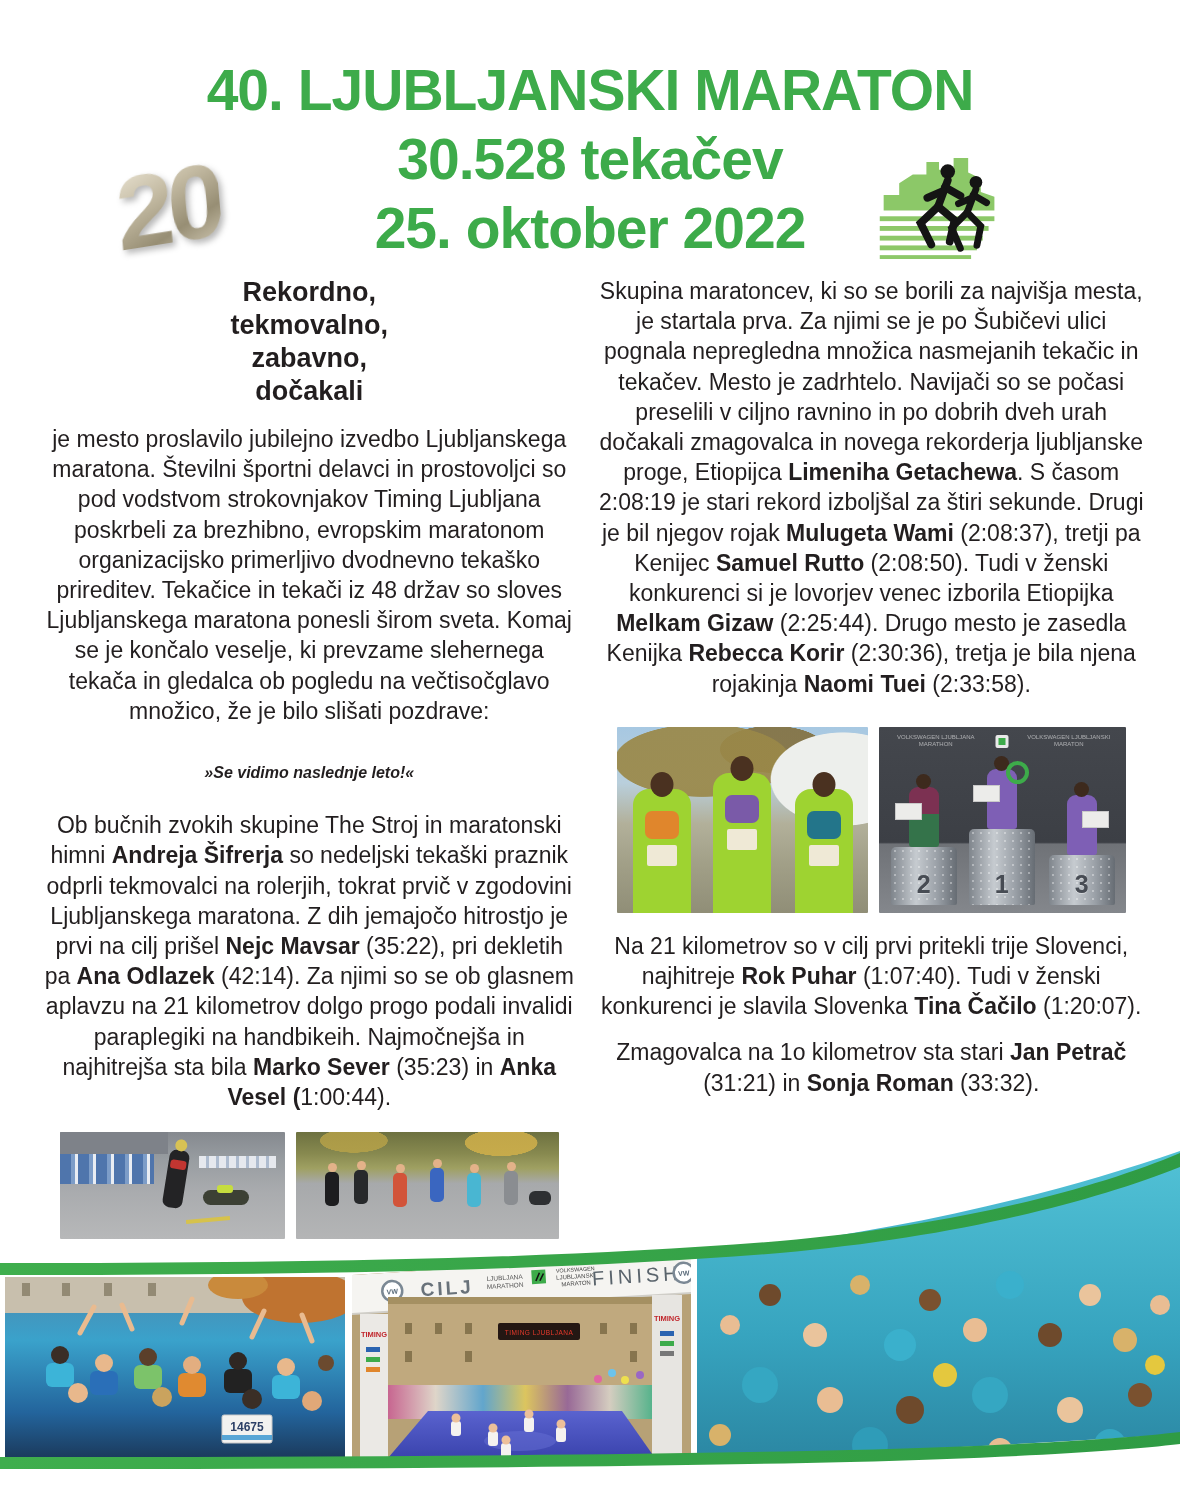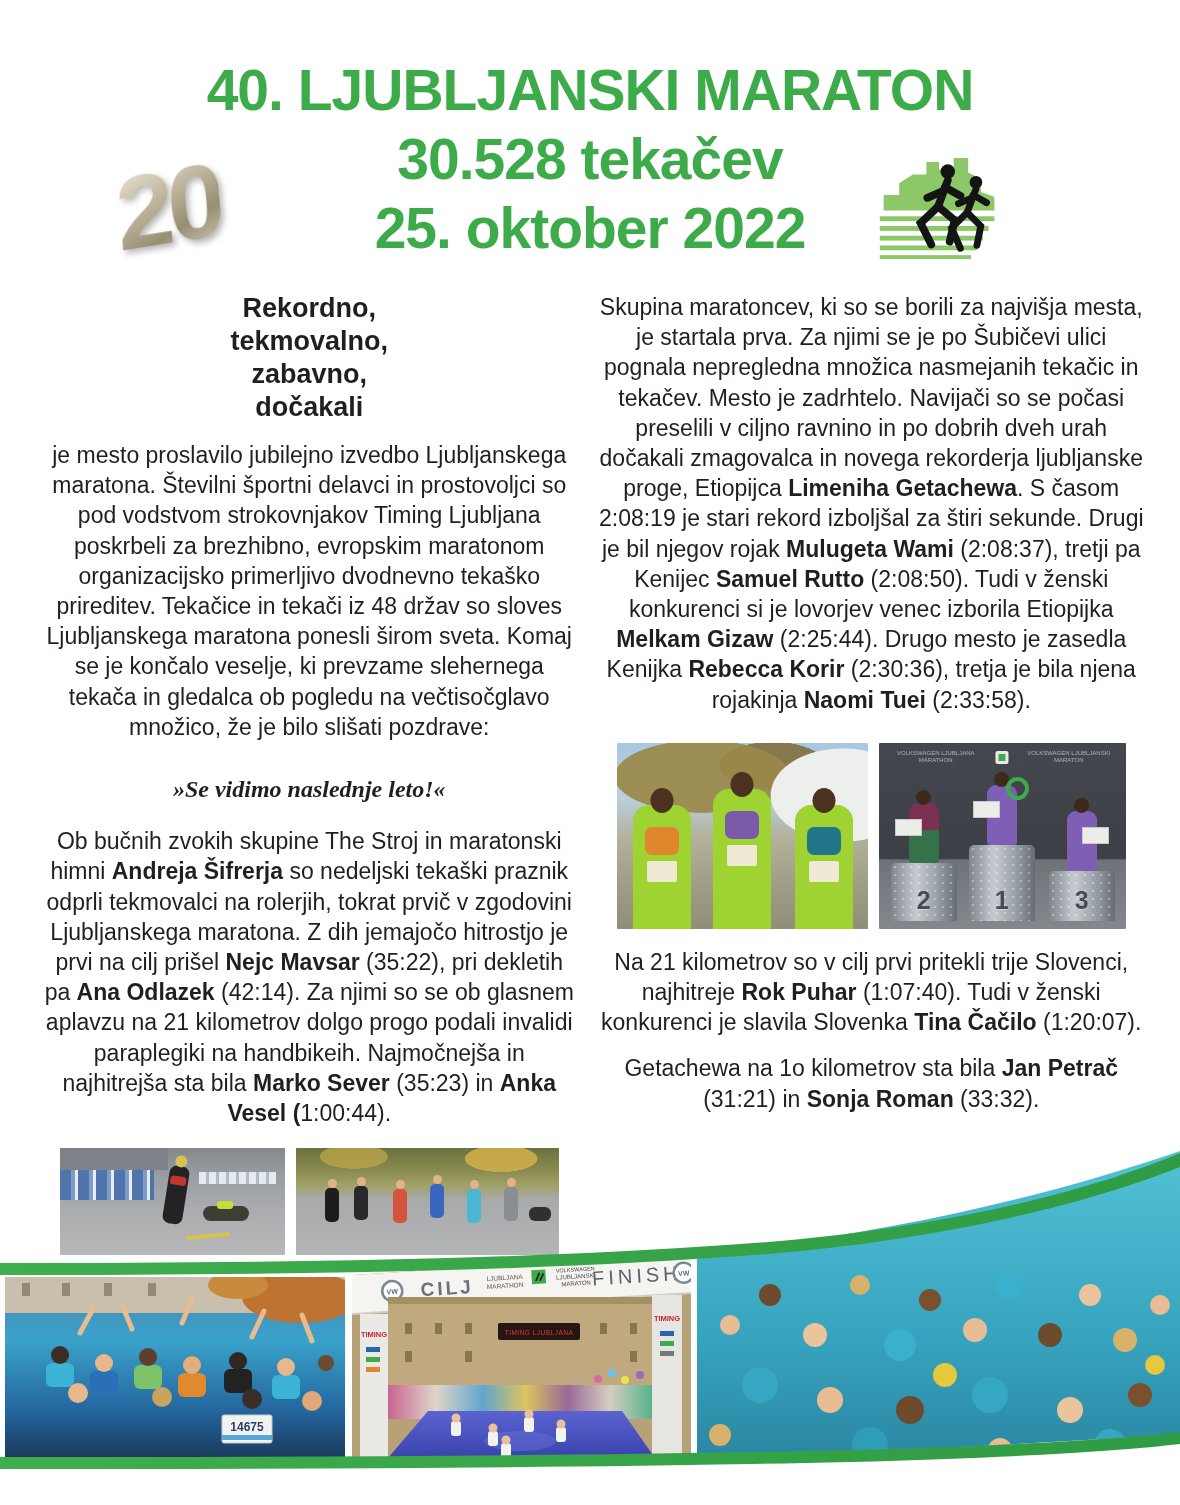--- a/index.html
+++ b/index.html
@@ -11,29 +11,29 @@
          color:#3dab4a;font-weight:700;font-size:57px;line-height:69px;letter-spacing:-1px;}
   .badge20{position:absolute;top:148px;left:116px;font-size:104px;font-weight:700;
            letter-spacing:-6px;transform:rotate(-9deg) skewX(-4deg);
            background:linear-gradient(155deg,#ece6d6 8%,#c4bba3 38%,#978e74 66%,#d3cbb6 92%);
            -webkit-background-clip:text;background-clip:text;color:#b3a98f;
            -webkit-text-fill-color:transparent;
            filter:drop-shadow(3px 4px 3px rgba(0,0,0,.28));}
   .logo{position:absolute;top:146px;right:172px;width:136px;height:126px;}
 
   
-  .columns{position:absolute;top:292px;left:42px;width:1104px;display:flex;gap:20px;}
+  .columns{position:absolute;top:276px;left:42px;width:1104px;display:flex;gap:20px;}
   .col{font-size:23px;line-height:30.2px;text-align:center;}
   .col.left{width:535px;}
   .col.right{width:550px;}
   .col-heading{font-size:27px;line-height:33px;font-weight:700;margin-bottom:16px;}
   .col-heading span{display:block;}
   .para{margin:0;}
   b{font-weight:700;text-align:center;}
-  .quote{font-weight:700;font-style:italic;font-size:24px;margin:32px 0 22px;font-family:Liberation Serif, serif;}
+  .quote{font-weight:700;font-style:italic;font-size:16px;margin:32px 0 22px;}
   .photo-row{display:flex;justify-content:center;gap:11px;}
   .col.left .photo-row{margin-top:20px;}
   .col.right .photo-row{margin:28px 0 18px;}
   .ph{position:relative;overflow:hidden;border-radius:1px;flex:none;}
 
   
   .ph-skater{width:225px;height:107px;
     background:linear-gradient(180deg,#85898f 0%,#989da1 26%,#a9abae 55%,#b7b8b9 100%);}
   .sk-bld{position:absolute;top:0;left:0;width:48%;height:20%;background:#7e8289;}
   .sk-barrier{position:absolute;top:20%;left:0;width:42%;height:28%;
@@ -252,21 +252,21 @@
           <div class="cyl cy1">
             <span>1</span>
             </div>
           <div class="cyl cy3">
             <span>3</span>
             </div>
         </div>
       </div>
 
       <p class="para"><span>Na 21 kilometrov so v cilj prvi pritekli trije Slovenci, najhitreje </span><b>Rok Puhar</b><span> (1:07:40). Tudi v ženski konkurenci je slavila Slovenka </span><b>Tina Čačilo</b><span> (1:20:07).</span></p>
-      <p class="para" style="margin-top:16px"><span>Getachewa na 1o kilometrov sta bila </span><b>Jan Petrač</b><span> (31:21) in </span><b>Sonja Roman</b><span> (33:32).</span></p>
+      <p class="para" style="margin-top:16px"><span>Zmagovalca na 1o kilometrov sta stari </span><b>Jan Petrač</b><span> (31:21) in </span><b>Sonja Roman</b><span> (33:32).</span></p>
     </div>
   </div>
 
   <div class="collage">
   <svg width="1180" height="380" viewBox="0 0 1180 380">
     <defs>
       <linearGradient id="gCrowd" x1="0" y1="0" x2="0" y2="1">
         <stop offset="0" stop-color="#4d86ad"></stop>
             <stop offset="0.35" stop-color="#3aa2cb"></stop>
         <stop offset="0.75" stop-color="#23649c"></stop>

